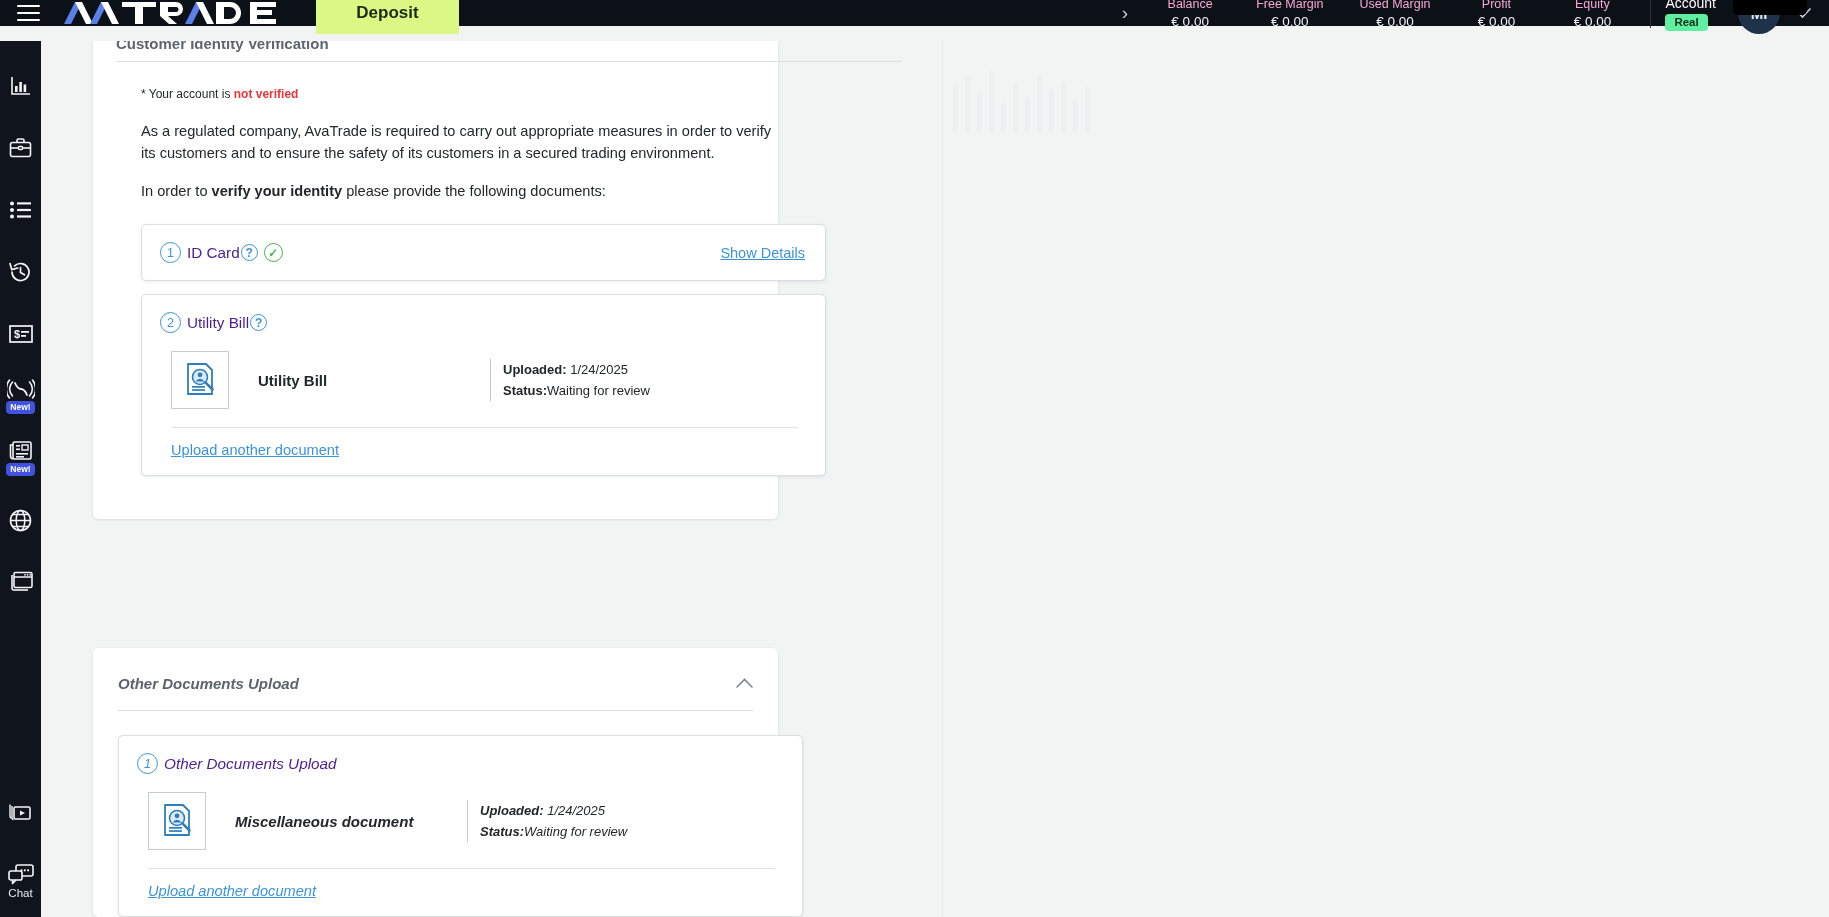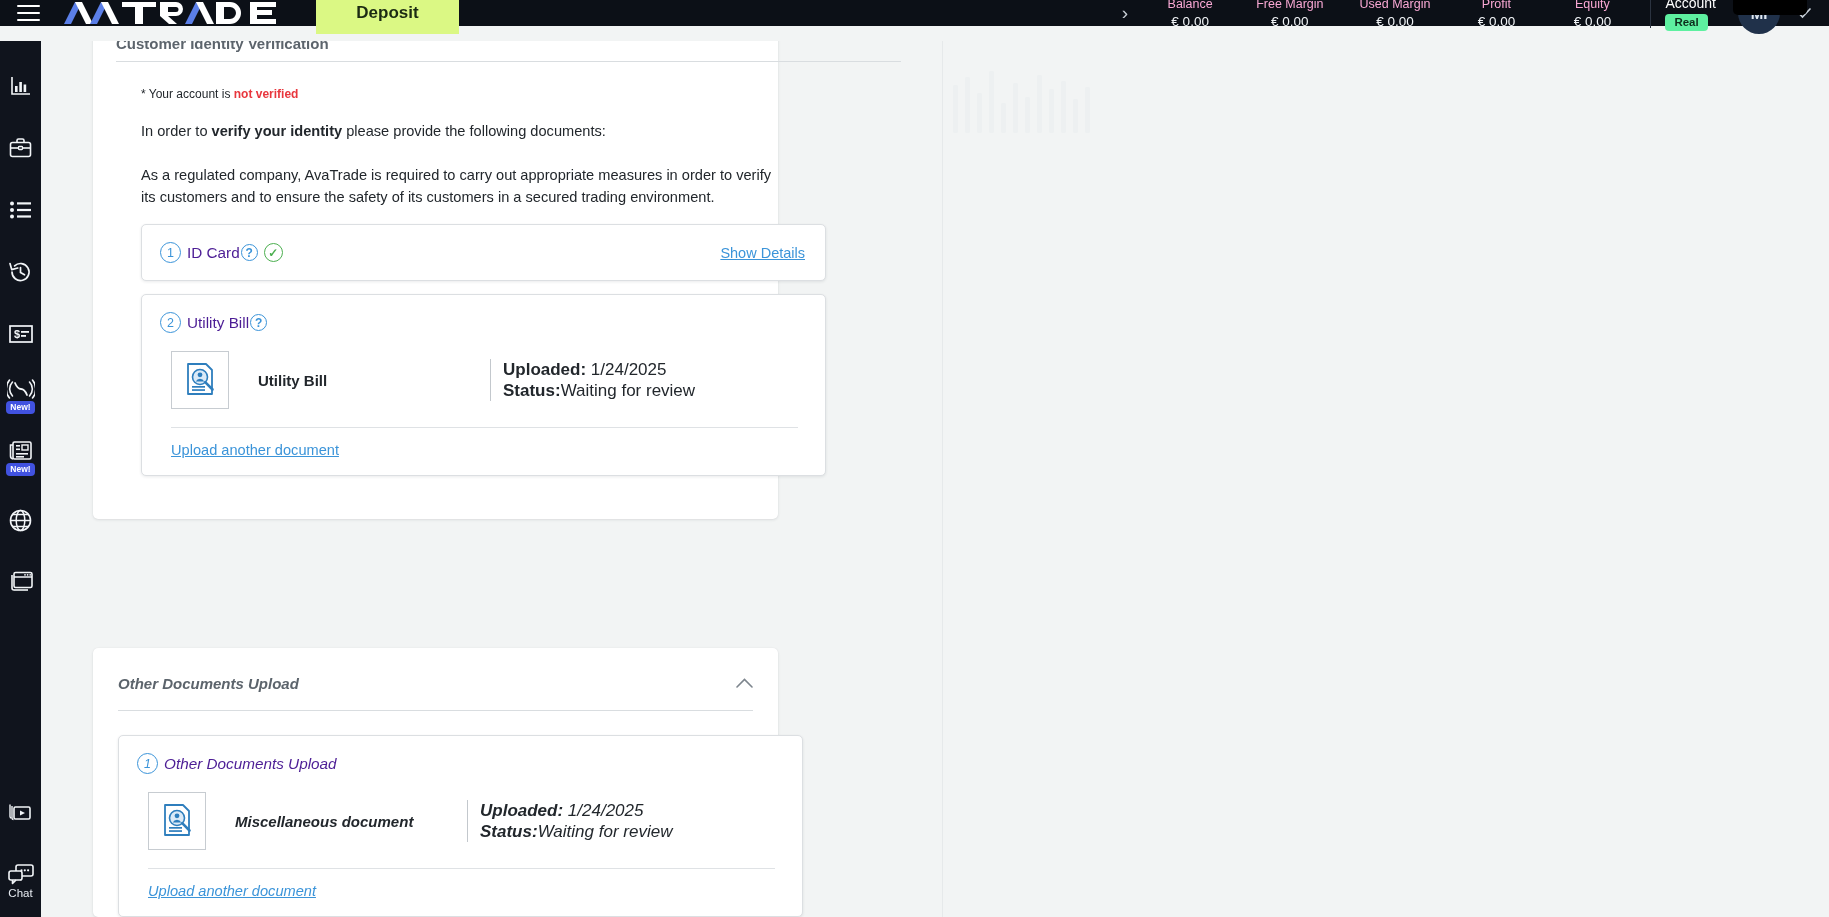--- a/index.html
+++ b/index.html
@@ -170,21 +170,21 @@
     width: 58px; height: 58px; border: 1px solid #c7ccd1; background: #fff;
     display: flex; align-items: center; justify-content: center; flex-shrink: 0;
   }
   .doc-name {
     font-size: 15px; font-weight: bold; color: #22272c;
     margin-left: 29px; width: 232px;
   }
   .doc-meta {
     border-left: 1.5px solid #c3c8cd; padding-left: 12px; line-height: 21px;
   }
-  .doc-meta div { font-size: 17px; color: #22272c; }
+  .doc-meta div { font-size: 13px; color: #22272c; }
   .doc-meta b { font-weight: bold; }
 
   .doc-sep { height: 1px; background: #dfe2e5; margin: 12px 27px 0 29px; }
   .upload-link {
     display: inline-block; color: #3b94d9; font-size: 14.6px;
     text-decoration: underline; cursor: pointer; margin: 14px 0 17px 29px;
   }
 
   .footnote {
     font-size: 14.2px; color: #22272c; line-height: 20px; width: 690px;
@@ -444,25 +444,25 @@
       <div class="card card-top">
         <div class="card-title-cut">Customer Identity Verification</div>
         <div class="card-hr"></div>
 
         <div class="body-pad">
 
           <div class="p-note">
             <span>* Your account is </span><span style="color:#e8363d;font-weight:bold;">not verified</span>
           </div>
 
+          <div class="p-body">As a regulated company, AvaTrade is required to carry out appropriate measures in order to verify its customers and to ensure the safety of its customers in a secured trading environment.</div>
+
           <div class="p-body" style="margin-bottom:22px;">
             <span>In order to </span><b>verify your identity</b><span> please provide the following documents:</span>
           </div>
-
-          <div class="p-body">As a regulated company, AvaTrade is required to carry out appropriate measures in order to verify its customers and to ensure the safety of its customers in a secured trading environment.</div>
 
           <div class="step-box shadowed">
             <div class="step-head single">
               <span class="step-num">1</span>
               <span class="step-label">ID Card</span>
               <span class="q-icon">?</span>
               <span class="check-icon">✓</span>
               <span class="show-details">Show Details</span>
             </div>
           </div>

